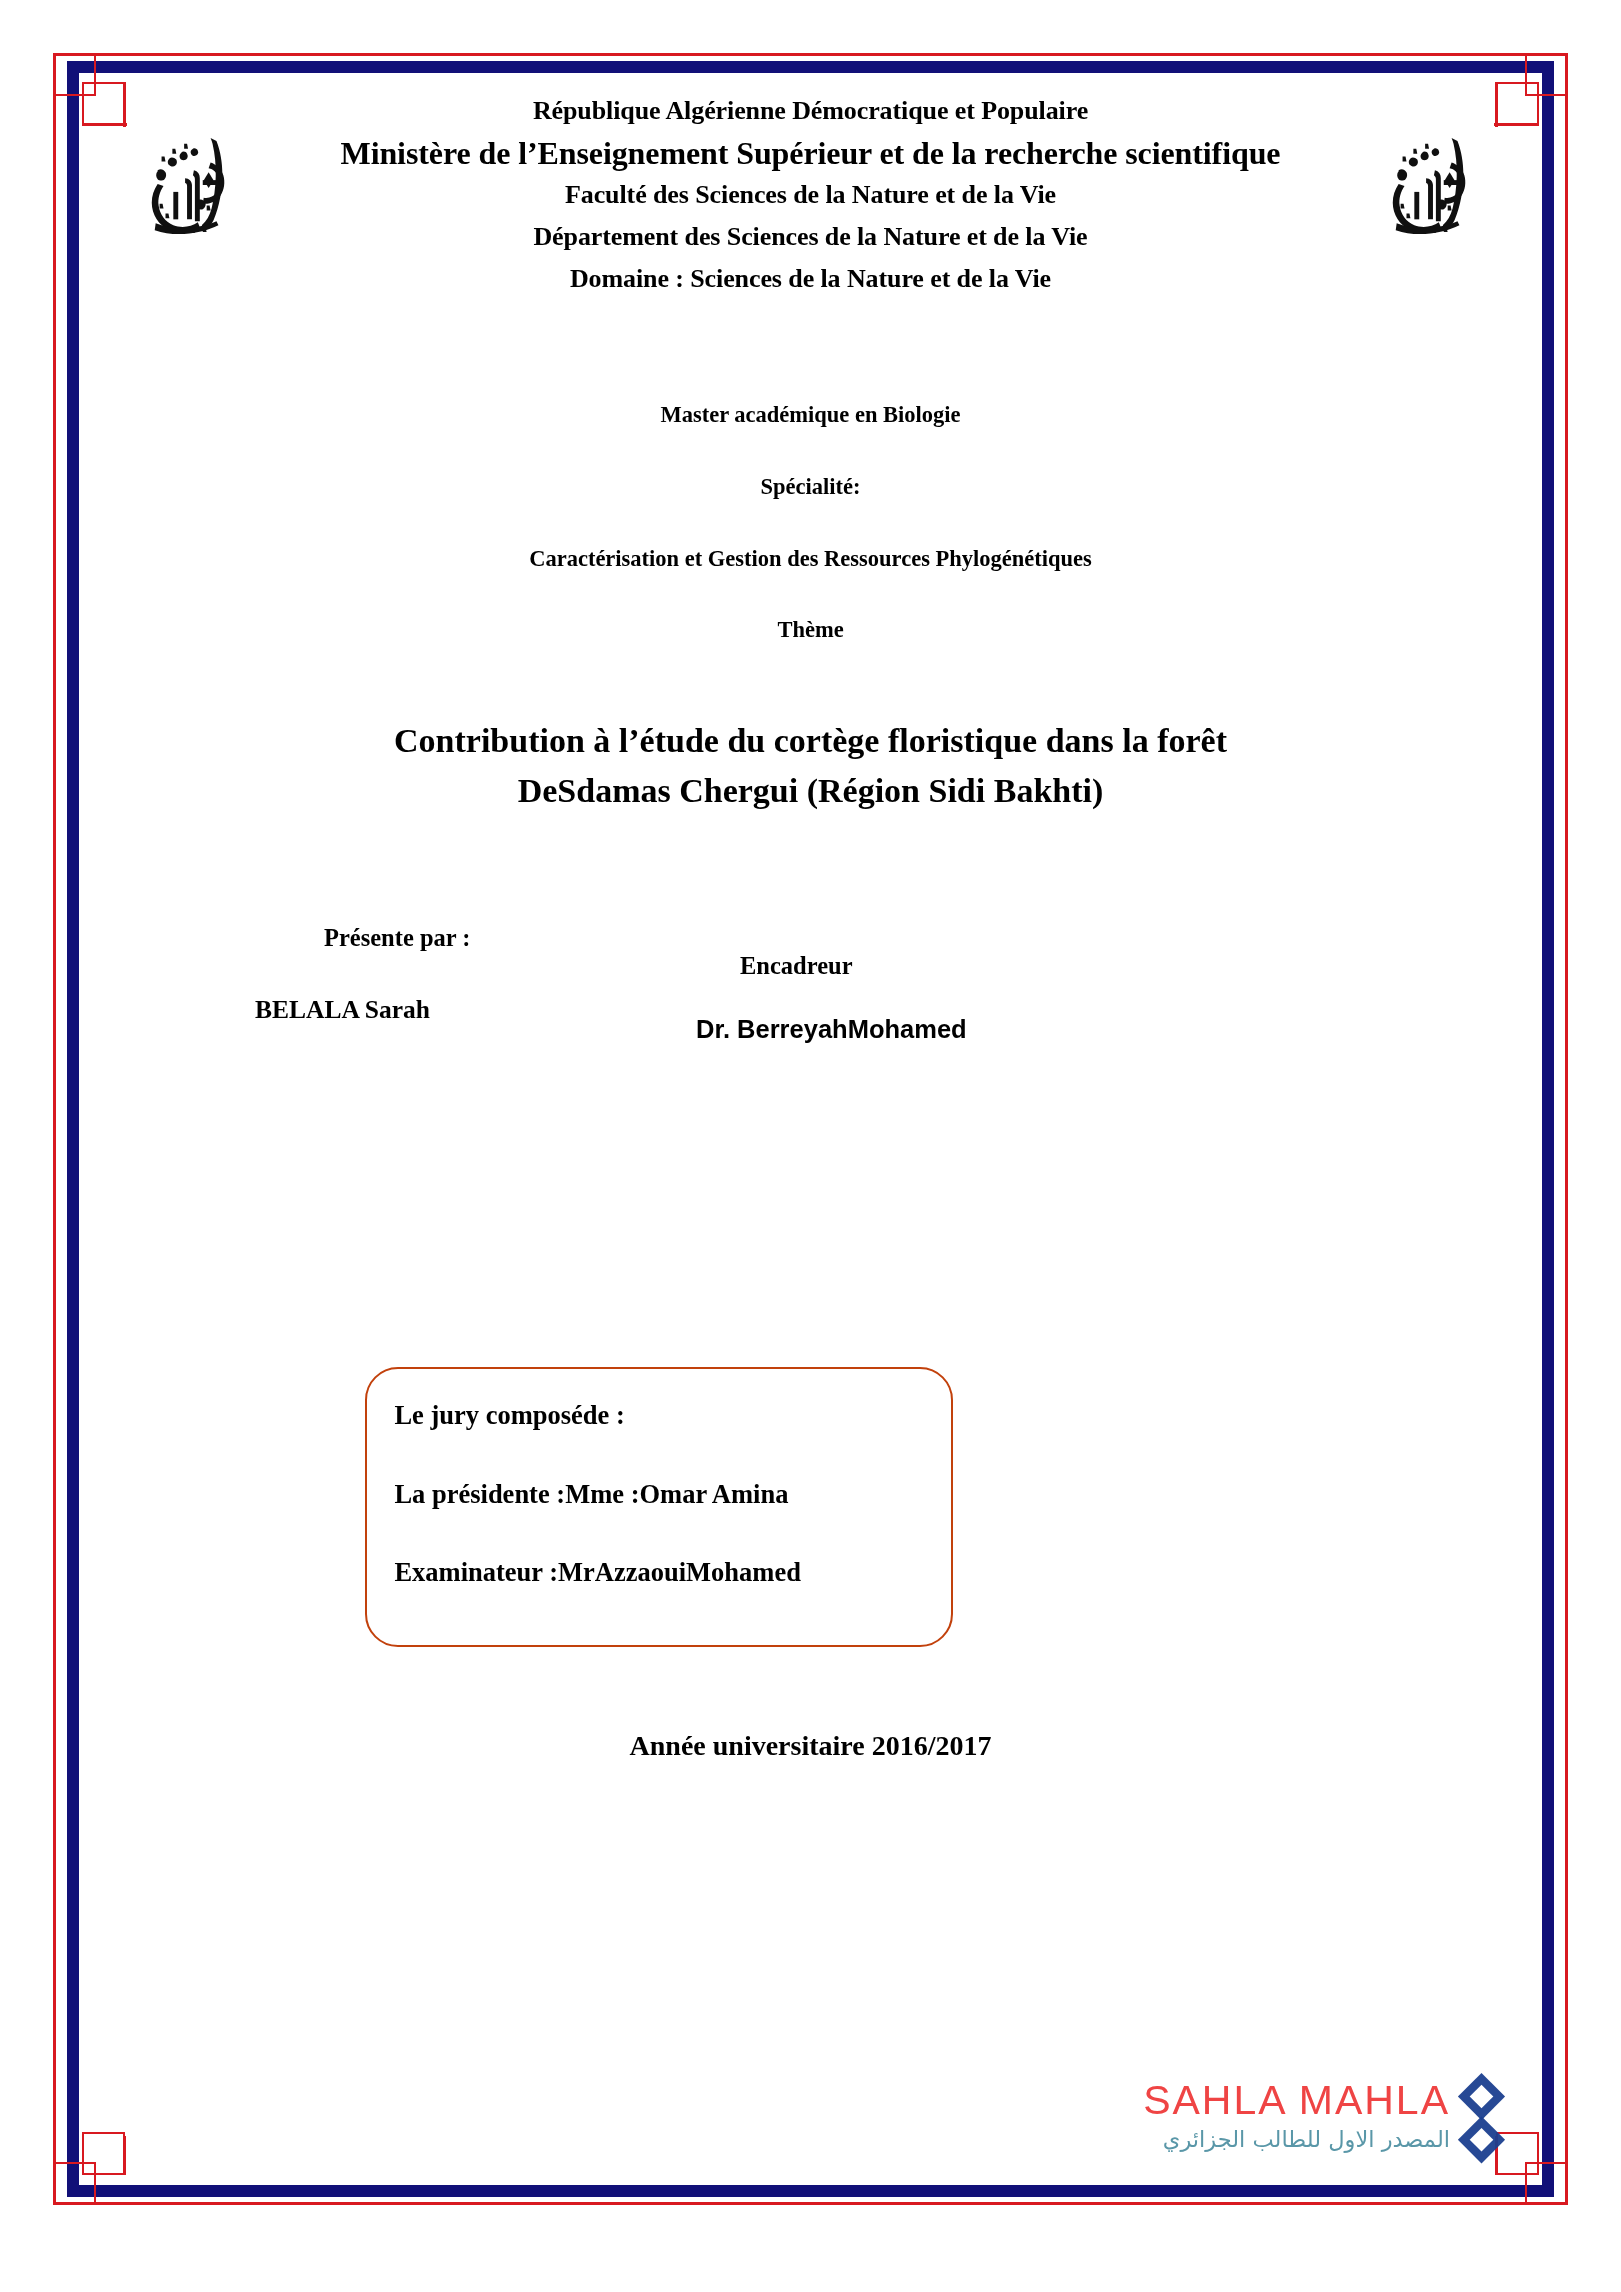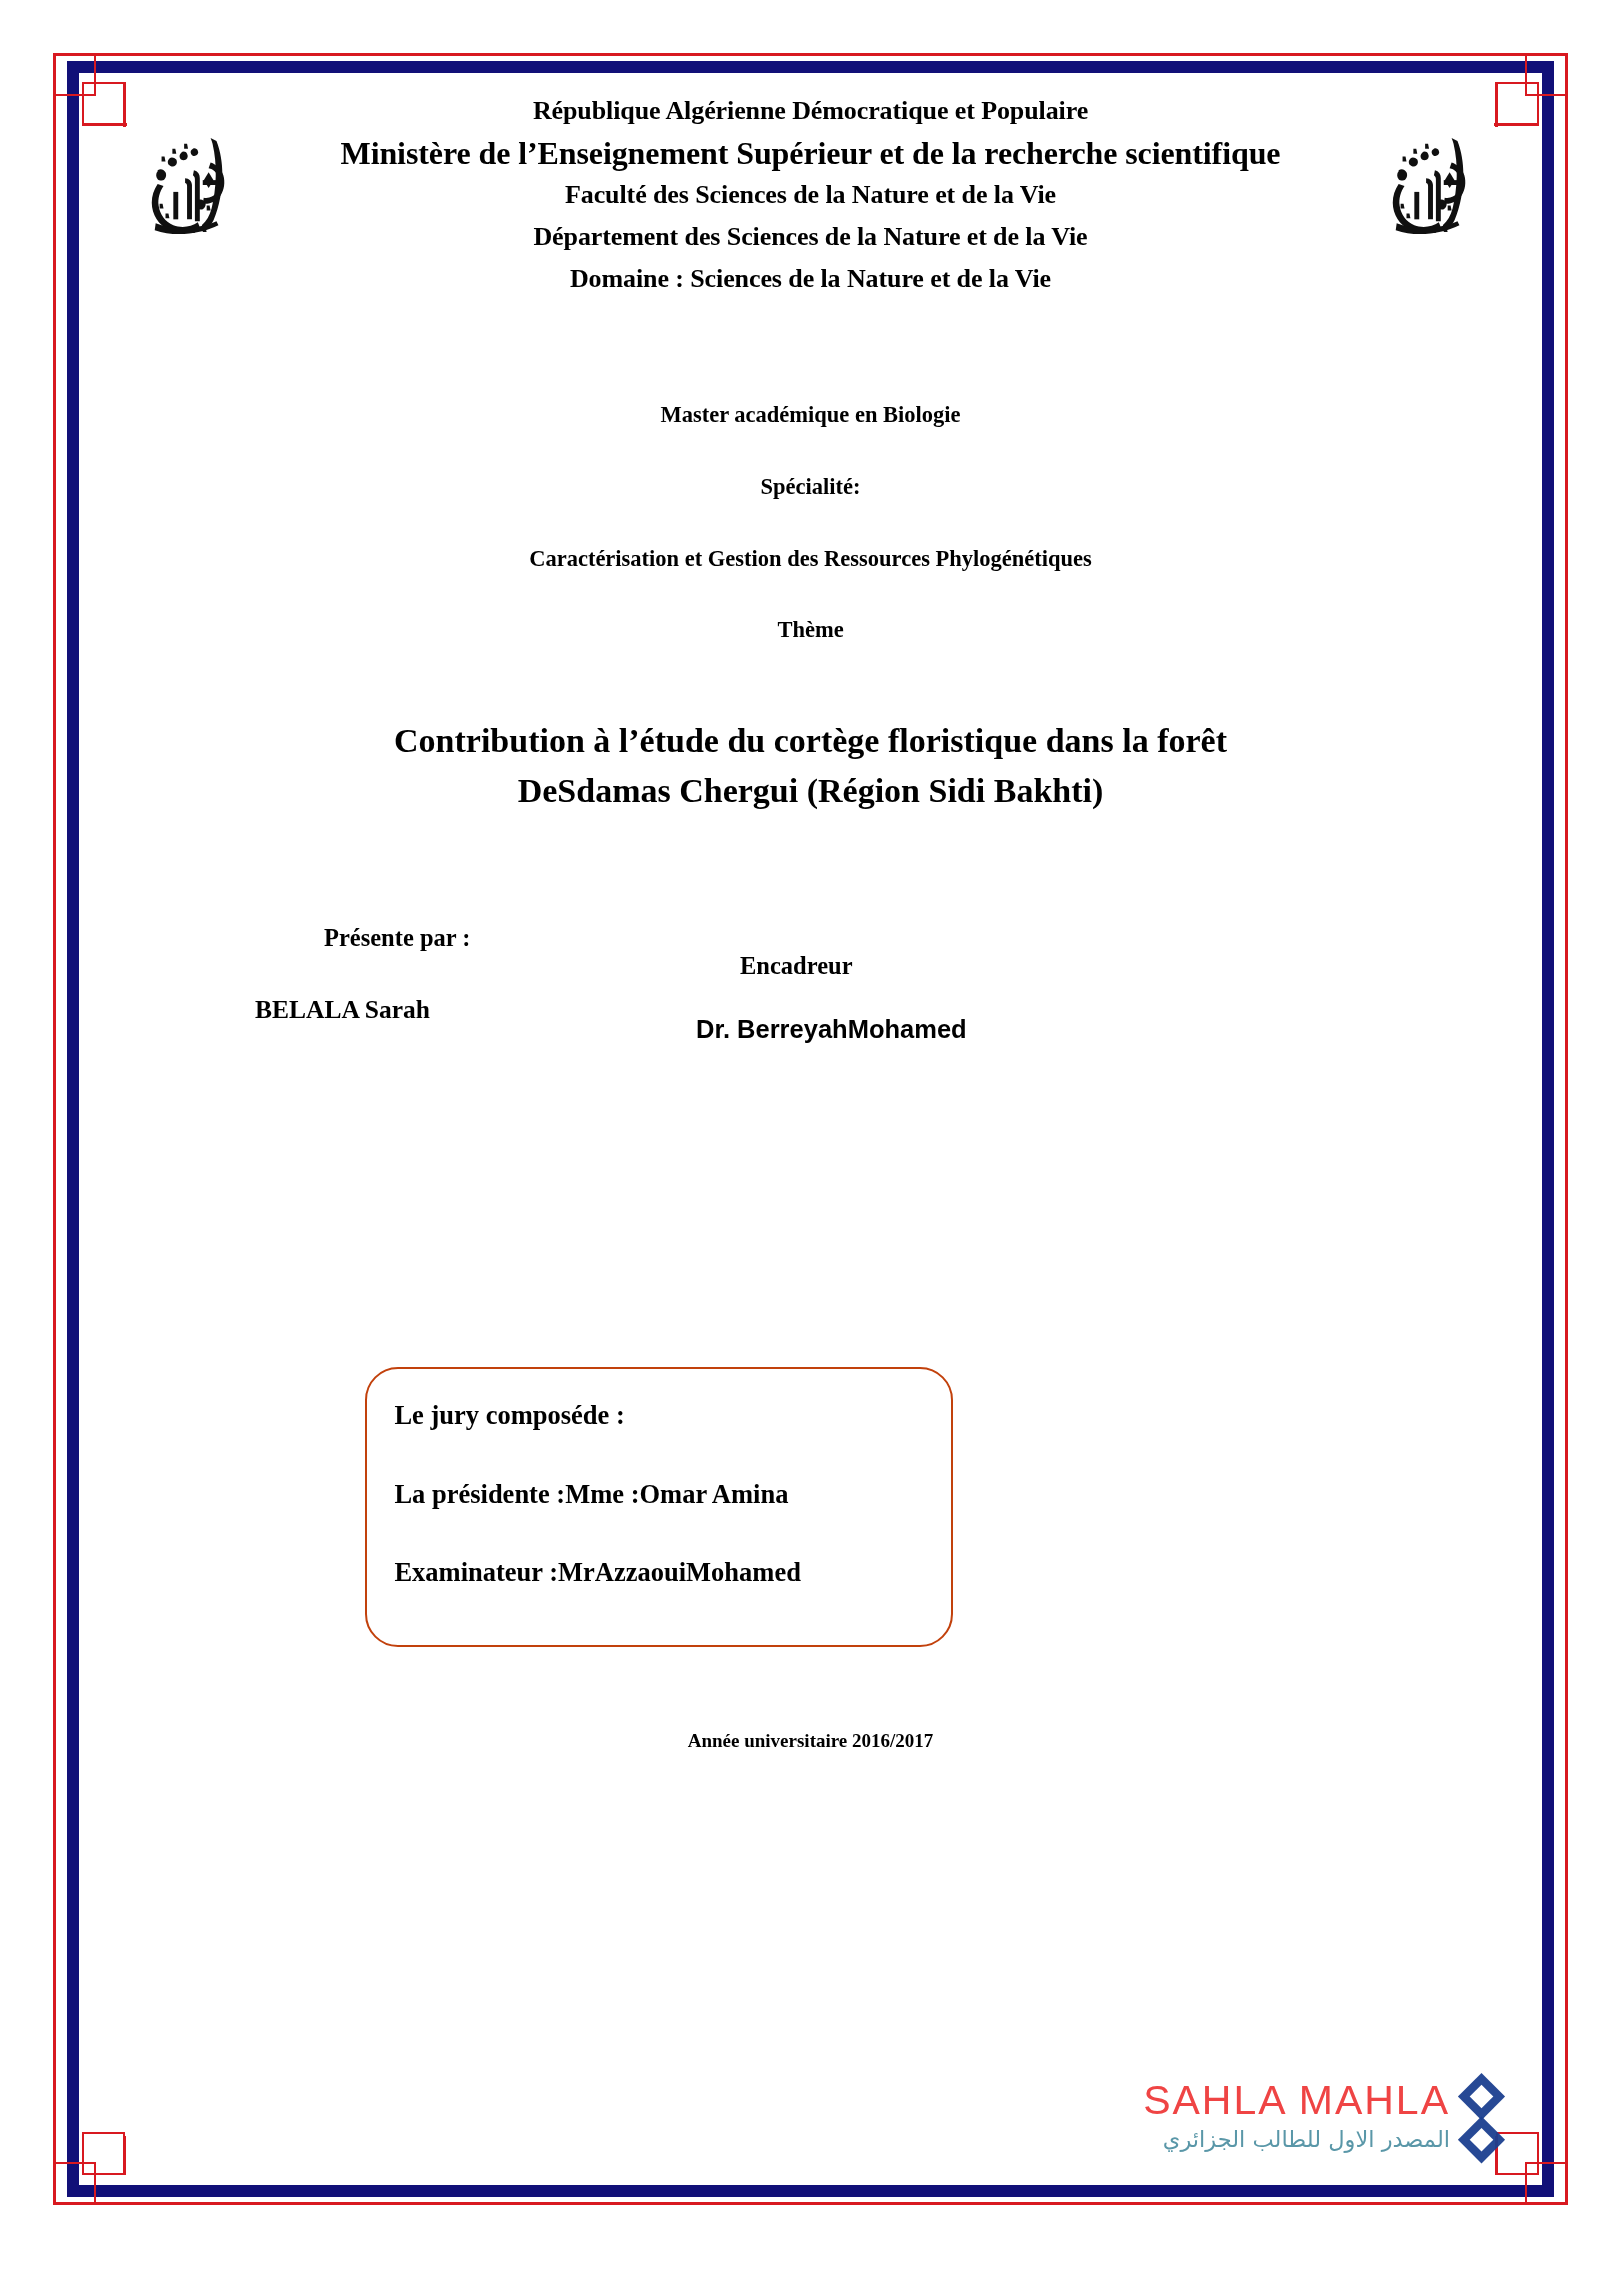--- a/index.html
+++ b/index.html
@@ -173,21 +173,21 @@
     white-space: nowrap;
   }
 
   .year {
     position: absolute;
     top: 1656px;
     left: 0;
     width: 1435px;
     text-align: center;
     font-weight: bold;
-    font-size: 19px;
+    font-size: 28px;
   }
 
   
   #watermark {
     position: absolute;
     right: 110px;
     bottom: 118px;
     width: 392px;
     height: 106px;
   }

